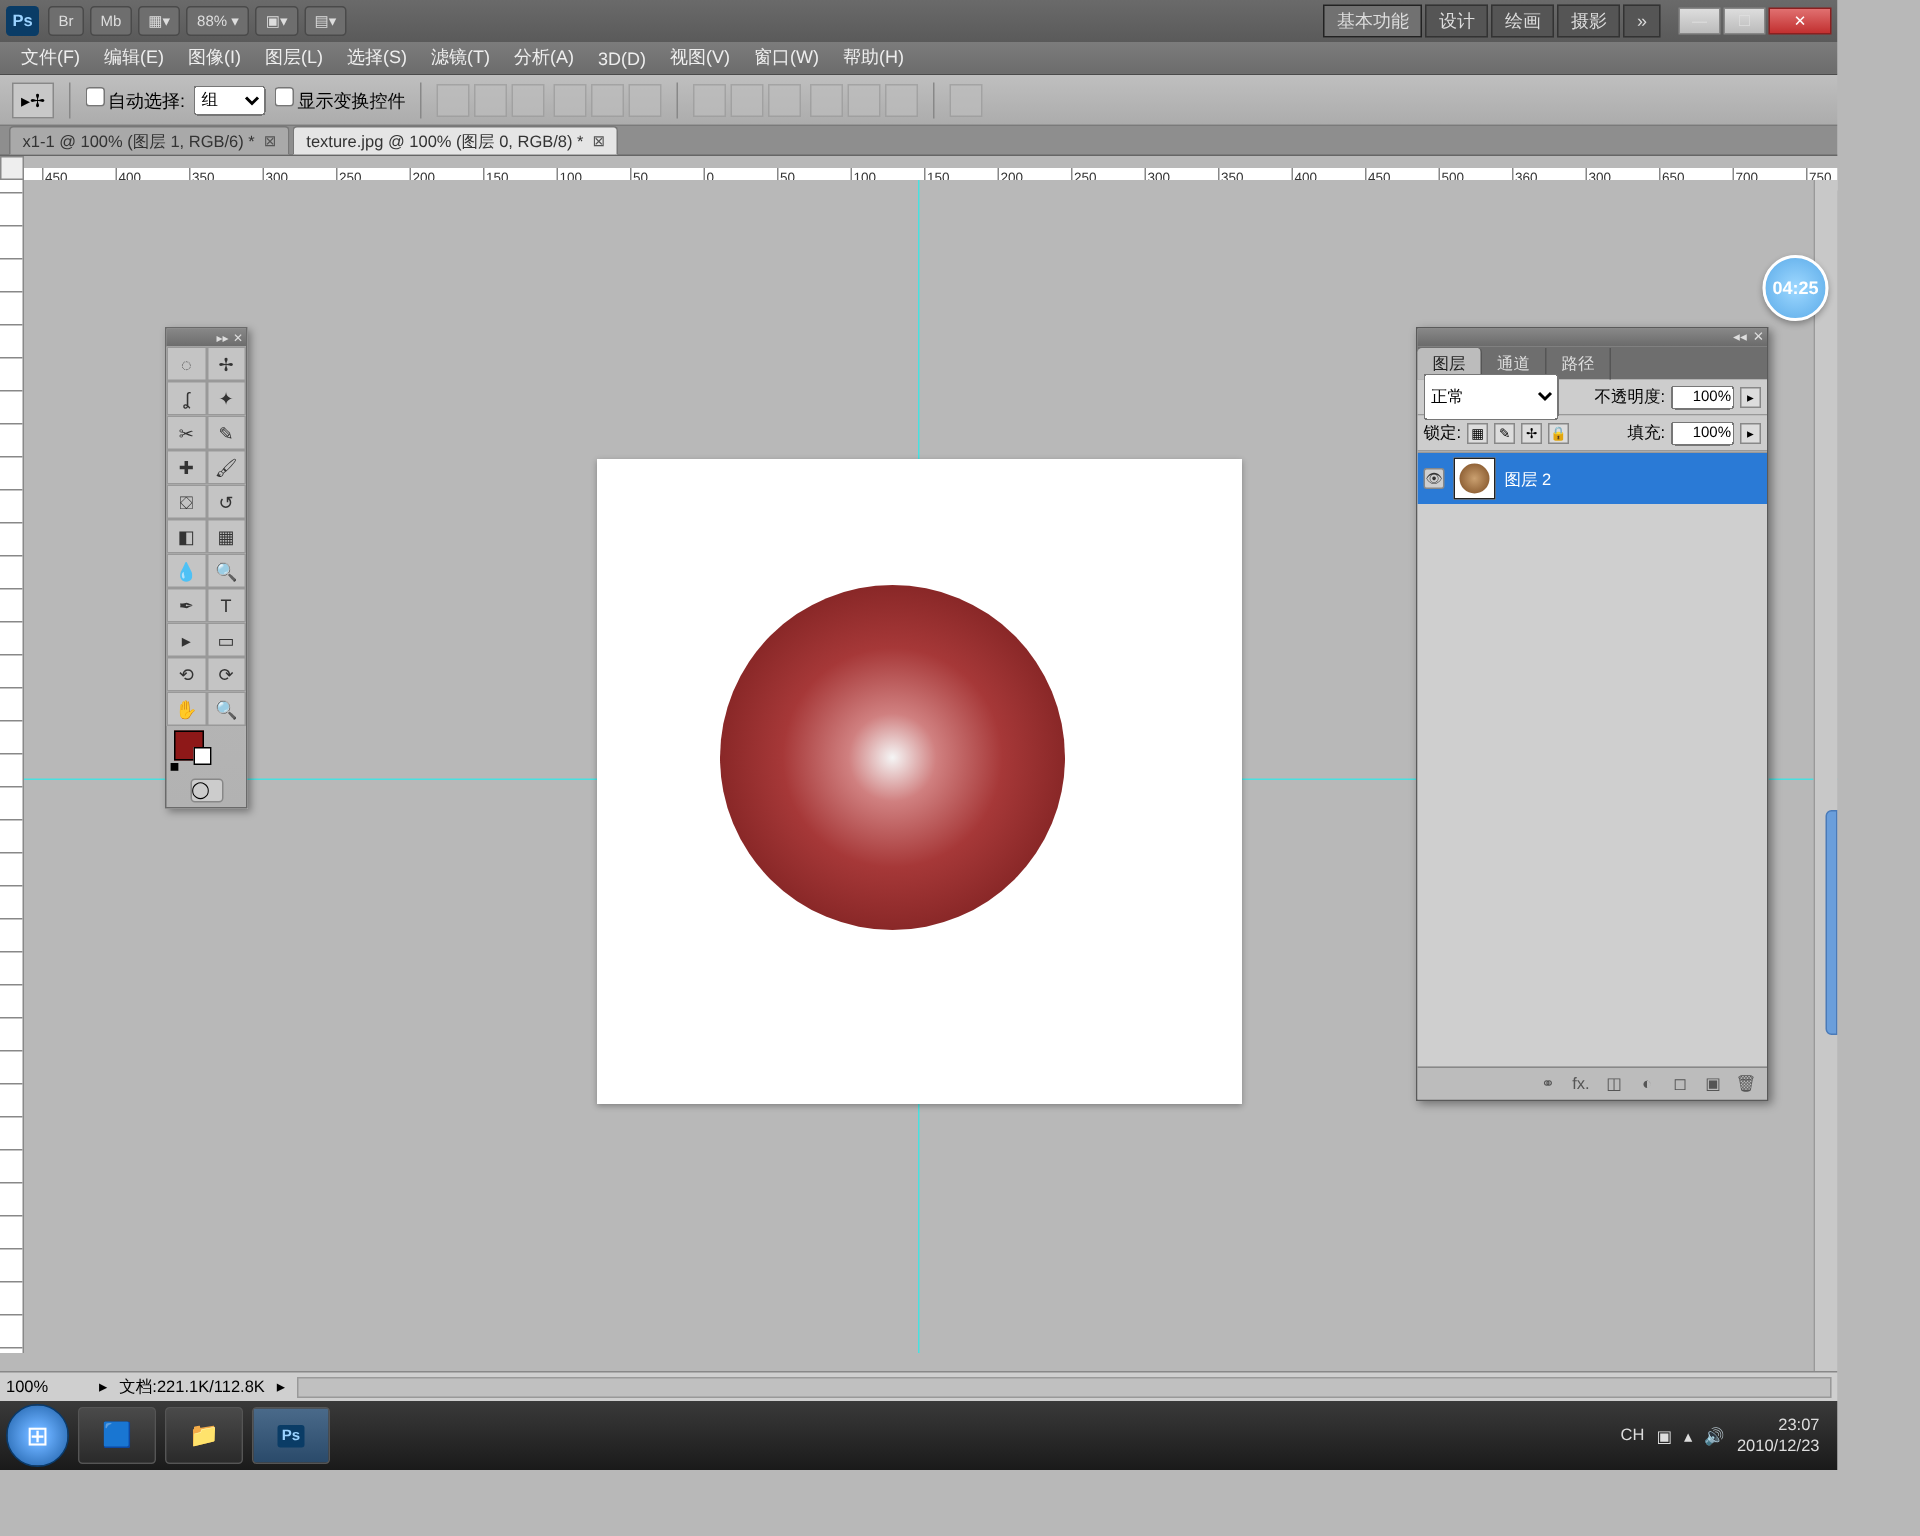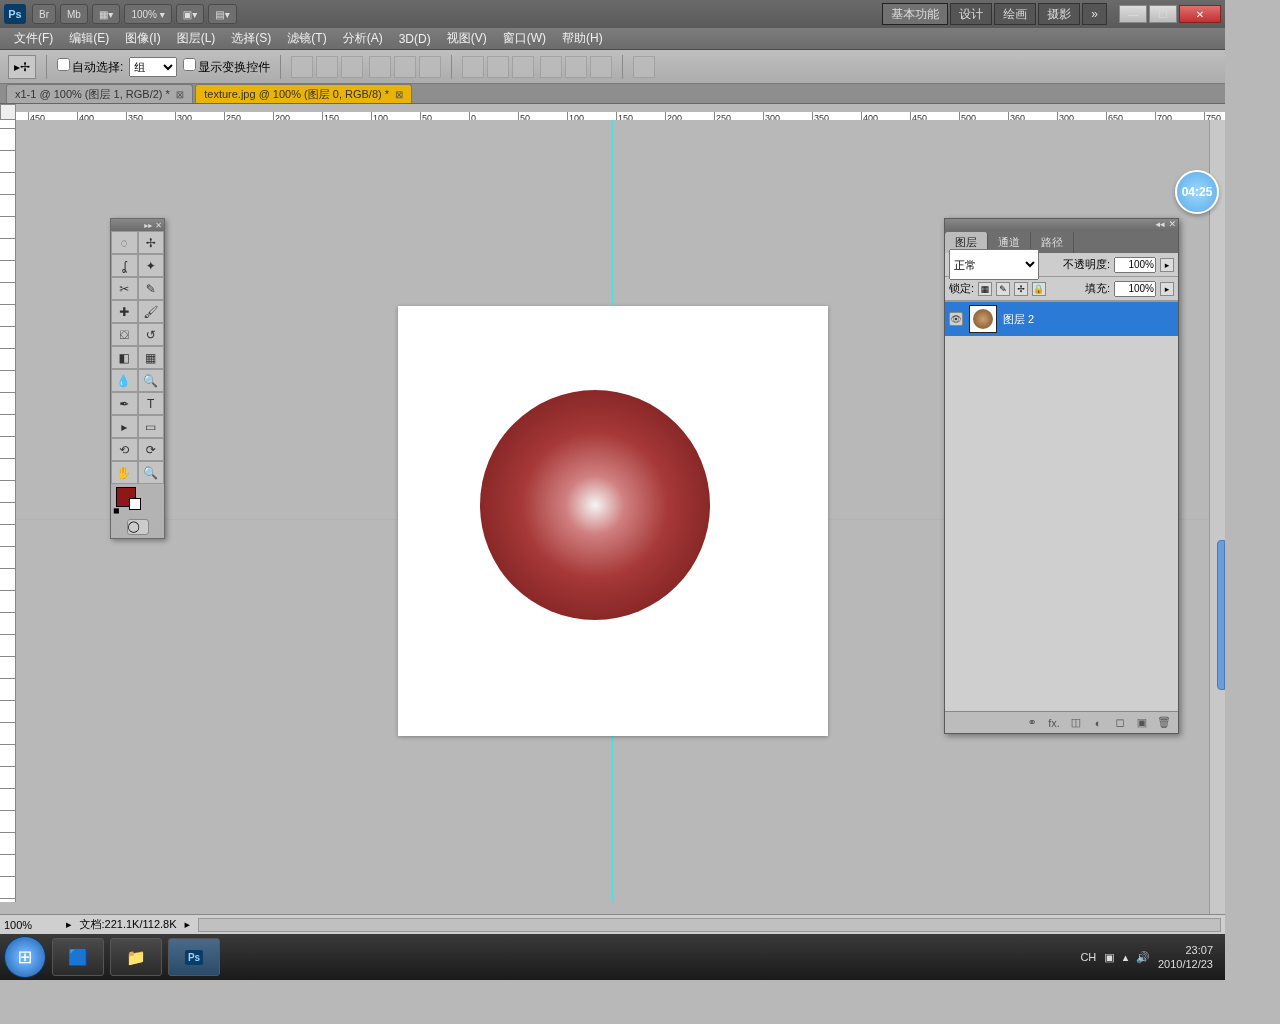--- a/index.html
+++ b/index.html
@@ -26,21 +26,21 @@
 .optbar .sep { width:1px; height:24px; background:#888; margin:0 4px; }
 .optbar input[type=checkbox]{ margin-right:2px; }
 .optbar select { height:20px; width:48px; font-size:11px; }
 .optbar .iconbtn { width:22px; height:22px; border:1px solid #9a9a9a; background:#bdbdbd; opacity:.7; display:inline-block; }
 .optbar .group { display:flex; gap:3px; }
 
 
 .doctabs { height:20px; background:#8e8e8e; display:flex; align-items:flex-end; padding-left:6px; border-bottom:1px solid #666; }
 .doctabs .tab { height:19px; padding:0 8px; background:#a9a9a9; border:1px solid #777; border-bottom:none; border-radius:3px 3px 0 0; font-size:11px; color:#333; display:flex; align-items:center; margin-right:2px; }
 .doctabs .tab .x { margin-left:6px; font-size:10px; color:#555; }
-.doctabs .tab.inactive { background:#eab308; }
+.doctabs .tab.inactive { background:#e5e5e5; }
 
 
 .hruler { position:absolute; left:16px; right:0; top:112px; height:16px; background:#fff; border-bottom:1px solid #888; overflow:hidden; font-size:9px; }
 .hruler .tick { position:absolute; top:0; width:1px; height:16px; background:#888; }
 .hruler .lbl { position:absolute; top:1px; font-size:9px; color:#333; }
 .vruler { position:absolute; left:0; top:120px; width:16px; bottom:78px; background:#fff; border-right:1px solid #888; overflow:hidden; }
 .vruler .tick { position:absolute; left:0; height:1px; width:16px; background:#888; }
 .rcorner { position:absolute; left:0; top:104px; width:16px; height:16px; background:#eee; border:1px solid #888; }
 
 
@@ -102,21 +102,21 @@
 .sidebar-handle { position:absolute; right:0; top:540px; width:8px; height:150px; background:#6a9edb; border-radius:4px 0 0 4px; border:1px solid #4a7ab8; }
 </style>
 </head>
 <body>
 
 <div class="appbar">
   <div class="ps">Ps</div>
   <div class="btn">Br</div>
   <div class="btn">Mb</div>
   <div class="btn">▦▾</div>
-  <div class="btn">100% ▾</div>
+  <div class="btn">88% ▾</div>
   <div class="btn">▣▾</div>
   <div class="btn">▤▾</div>
   <div class="spacer"></div>
   <div class="workspace active">基本功能</div>
   <div class="workspace">设计</div>
   <div class="workspace">绘画</div>
   <div class="workspace">摄影</div>
   <div class="workspace">»</div>
   <div class="winbtns">
     <div>—</div>
@@ -166,21 +166,21 @@
     <span class="iconbtn"></span>
     <span class="iconbtn"></span>
     <span class="iconbtn"></span>
   </div>
   <div class="sep"></div>
   <span class="iconbtn"></span>
 </div>
 
 <div class="doctabs">
   <div class="tab">
-      <span>x1-1 @ 100% (图层 1, RGB/2) *</span>
+      <span>x1-1 @ 100% (图层 1, RGB/6) *</span>
       <span class="x">⊠</span>
     </div>
   <div class="tab inactive">
       <span>texture.jpg @ 100% (图层 0, RGB/8) *</span>
       <span class="x">⊠</span>
     </div>
 </div>
 
 <div class="rcorner"></div>
 <div class="hruler" id="hruler">

